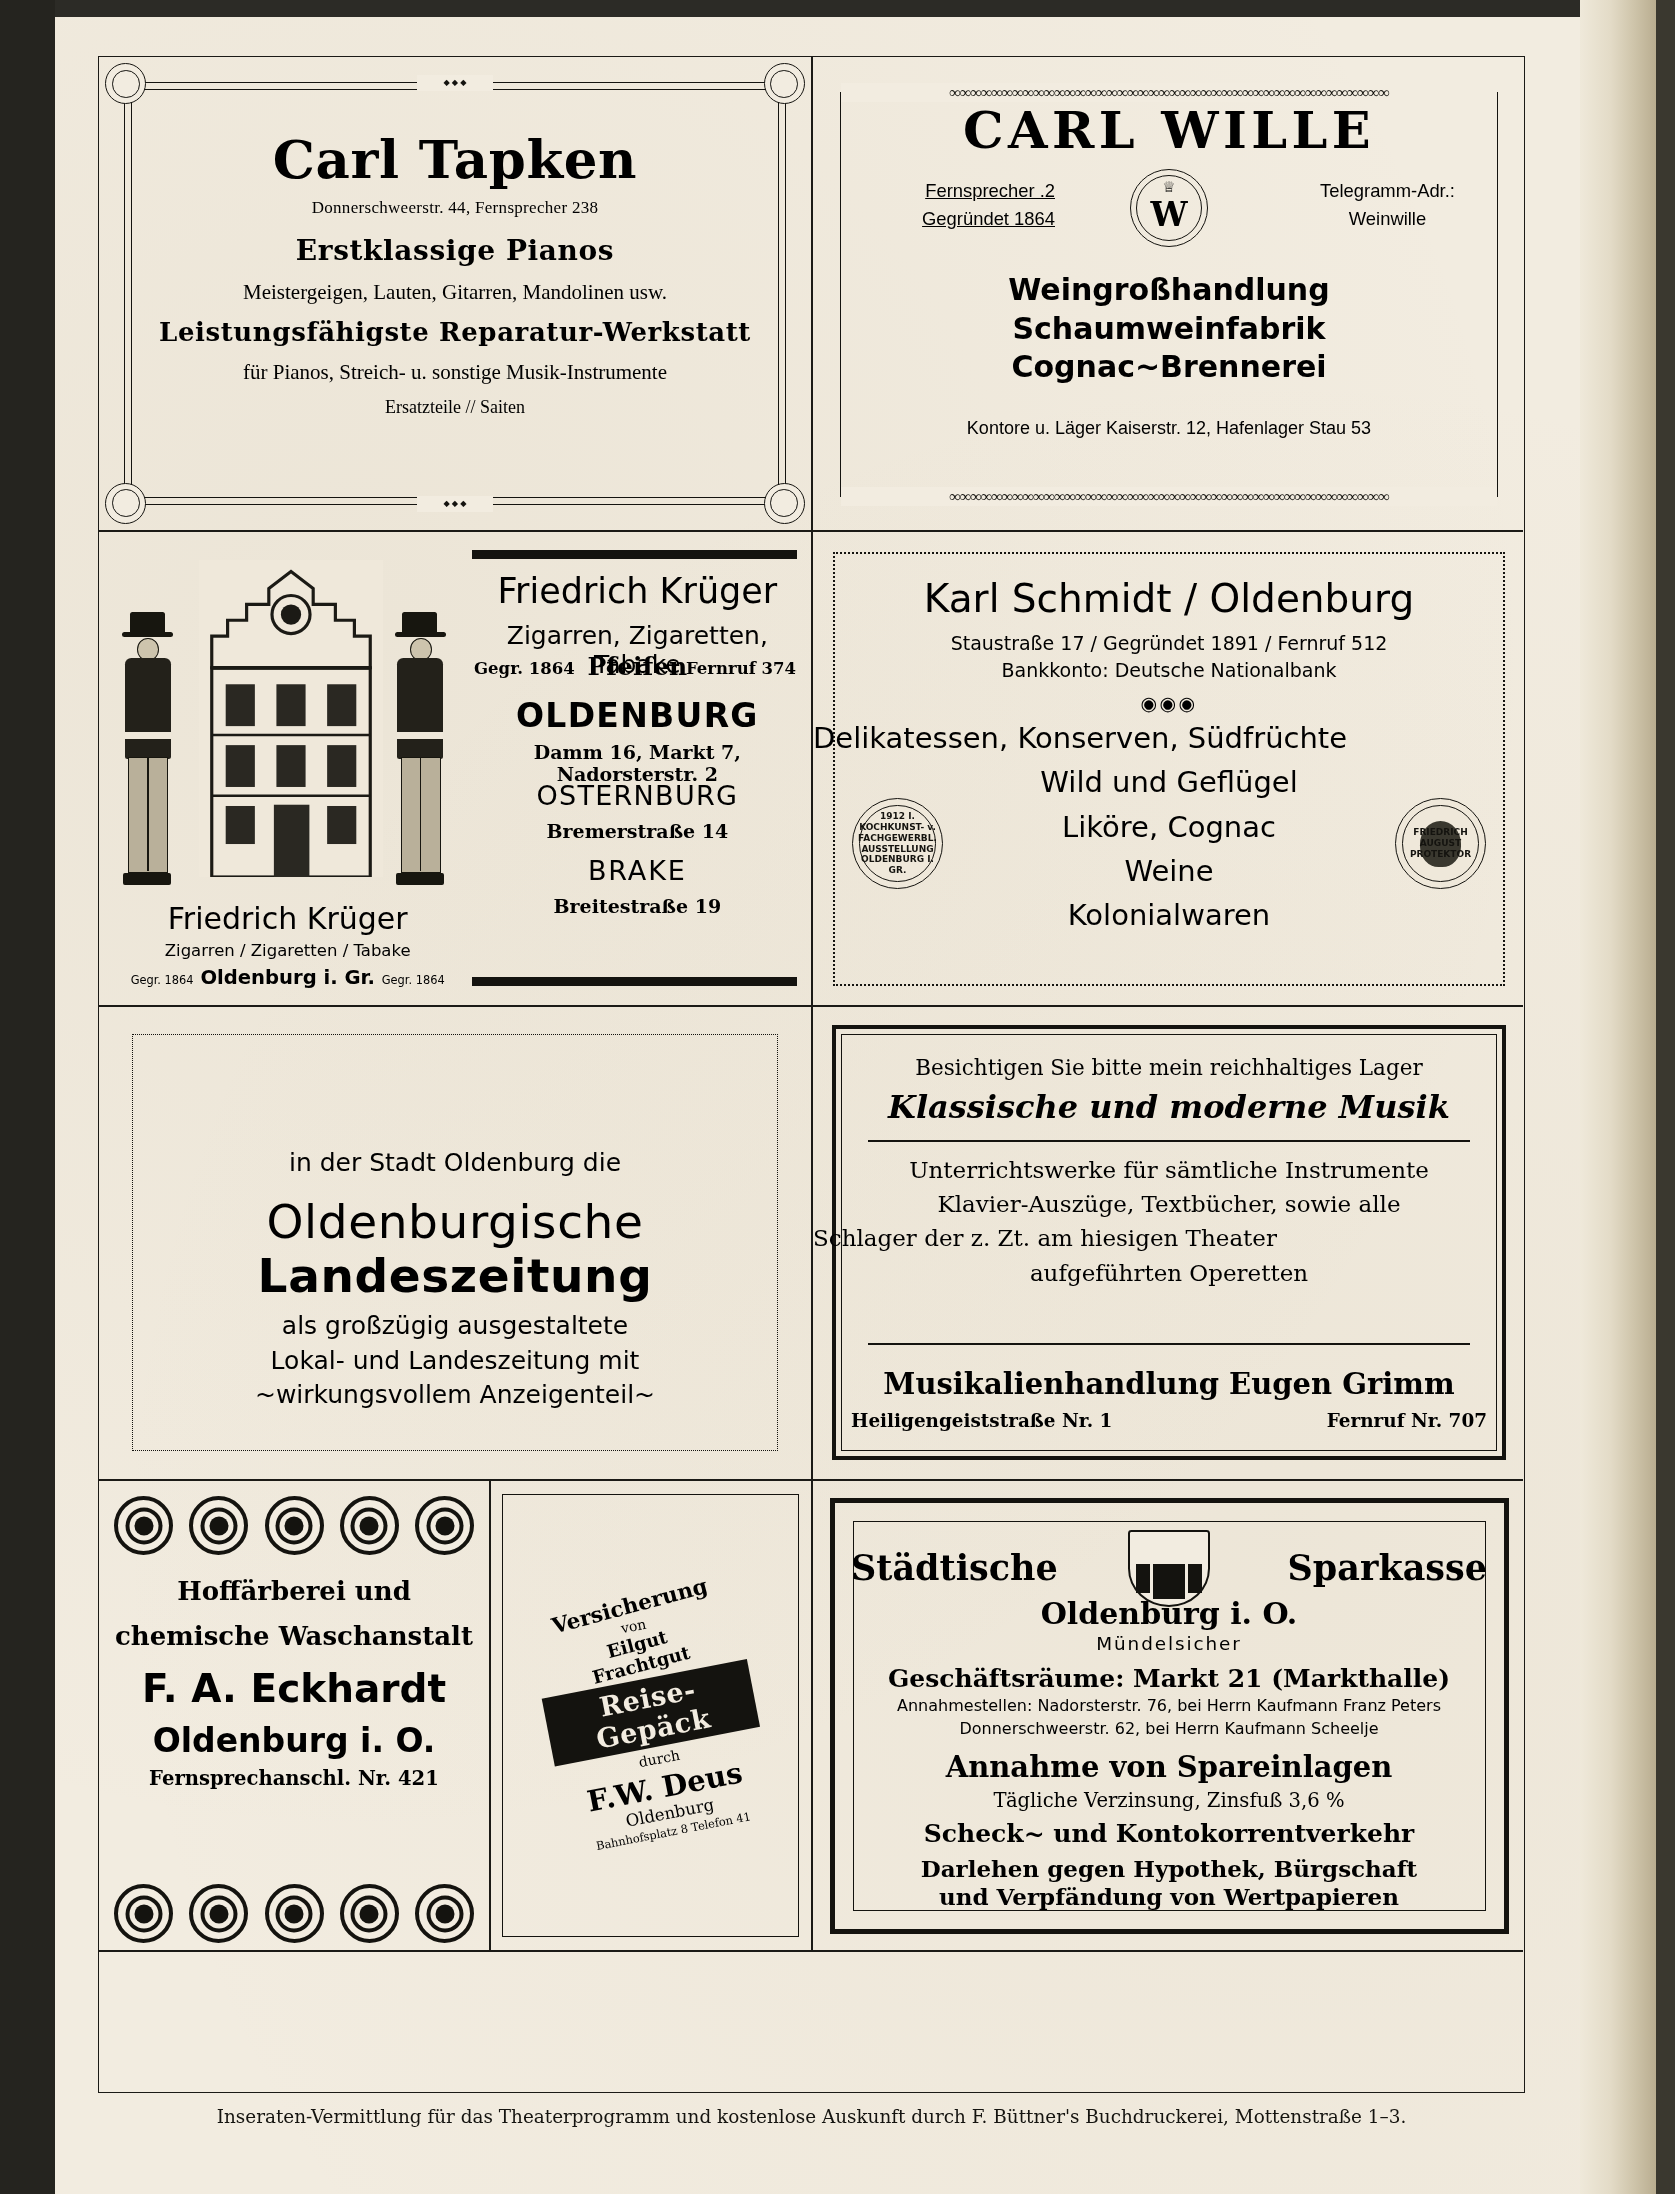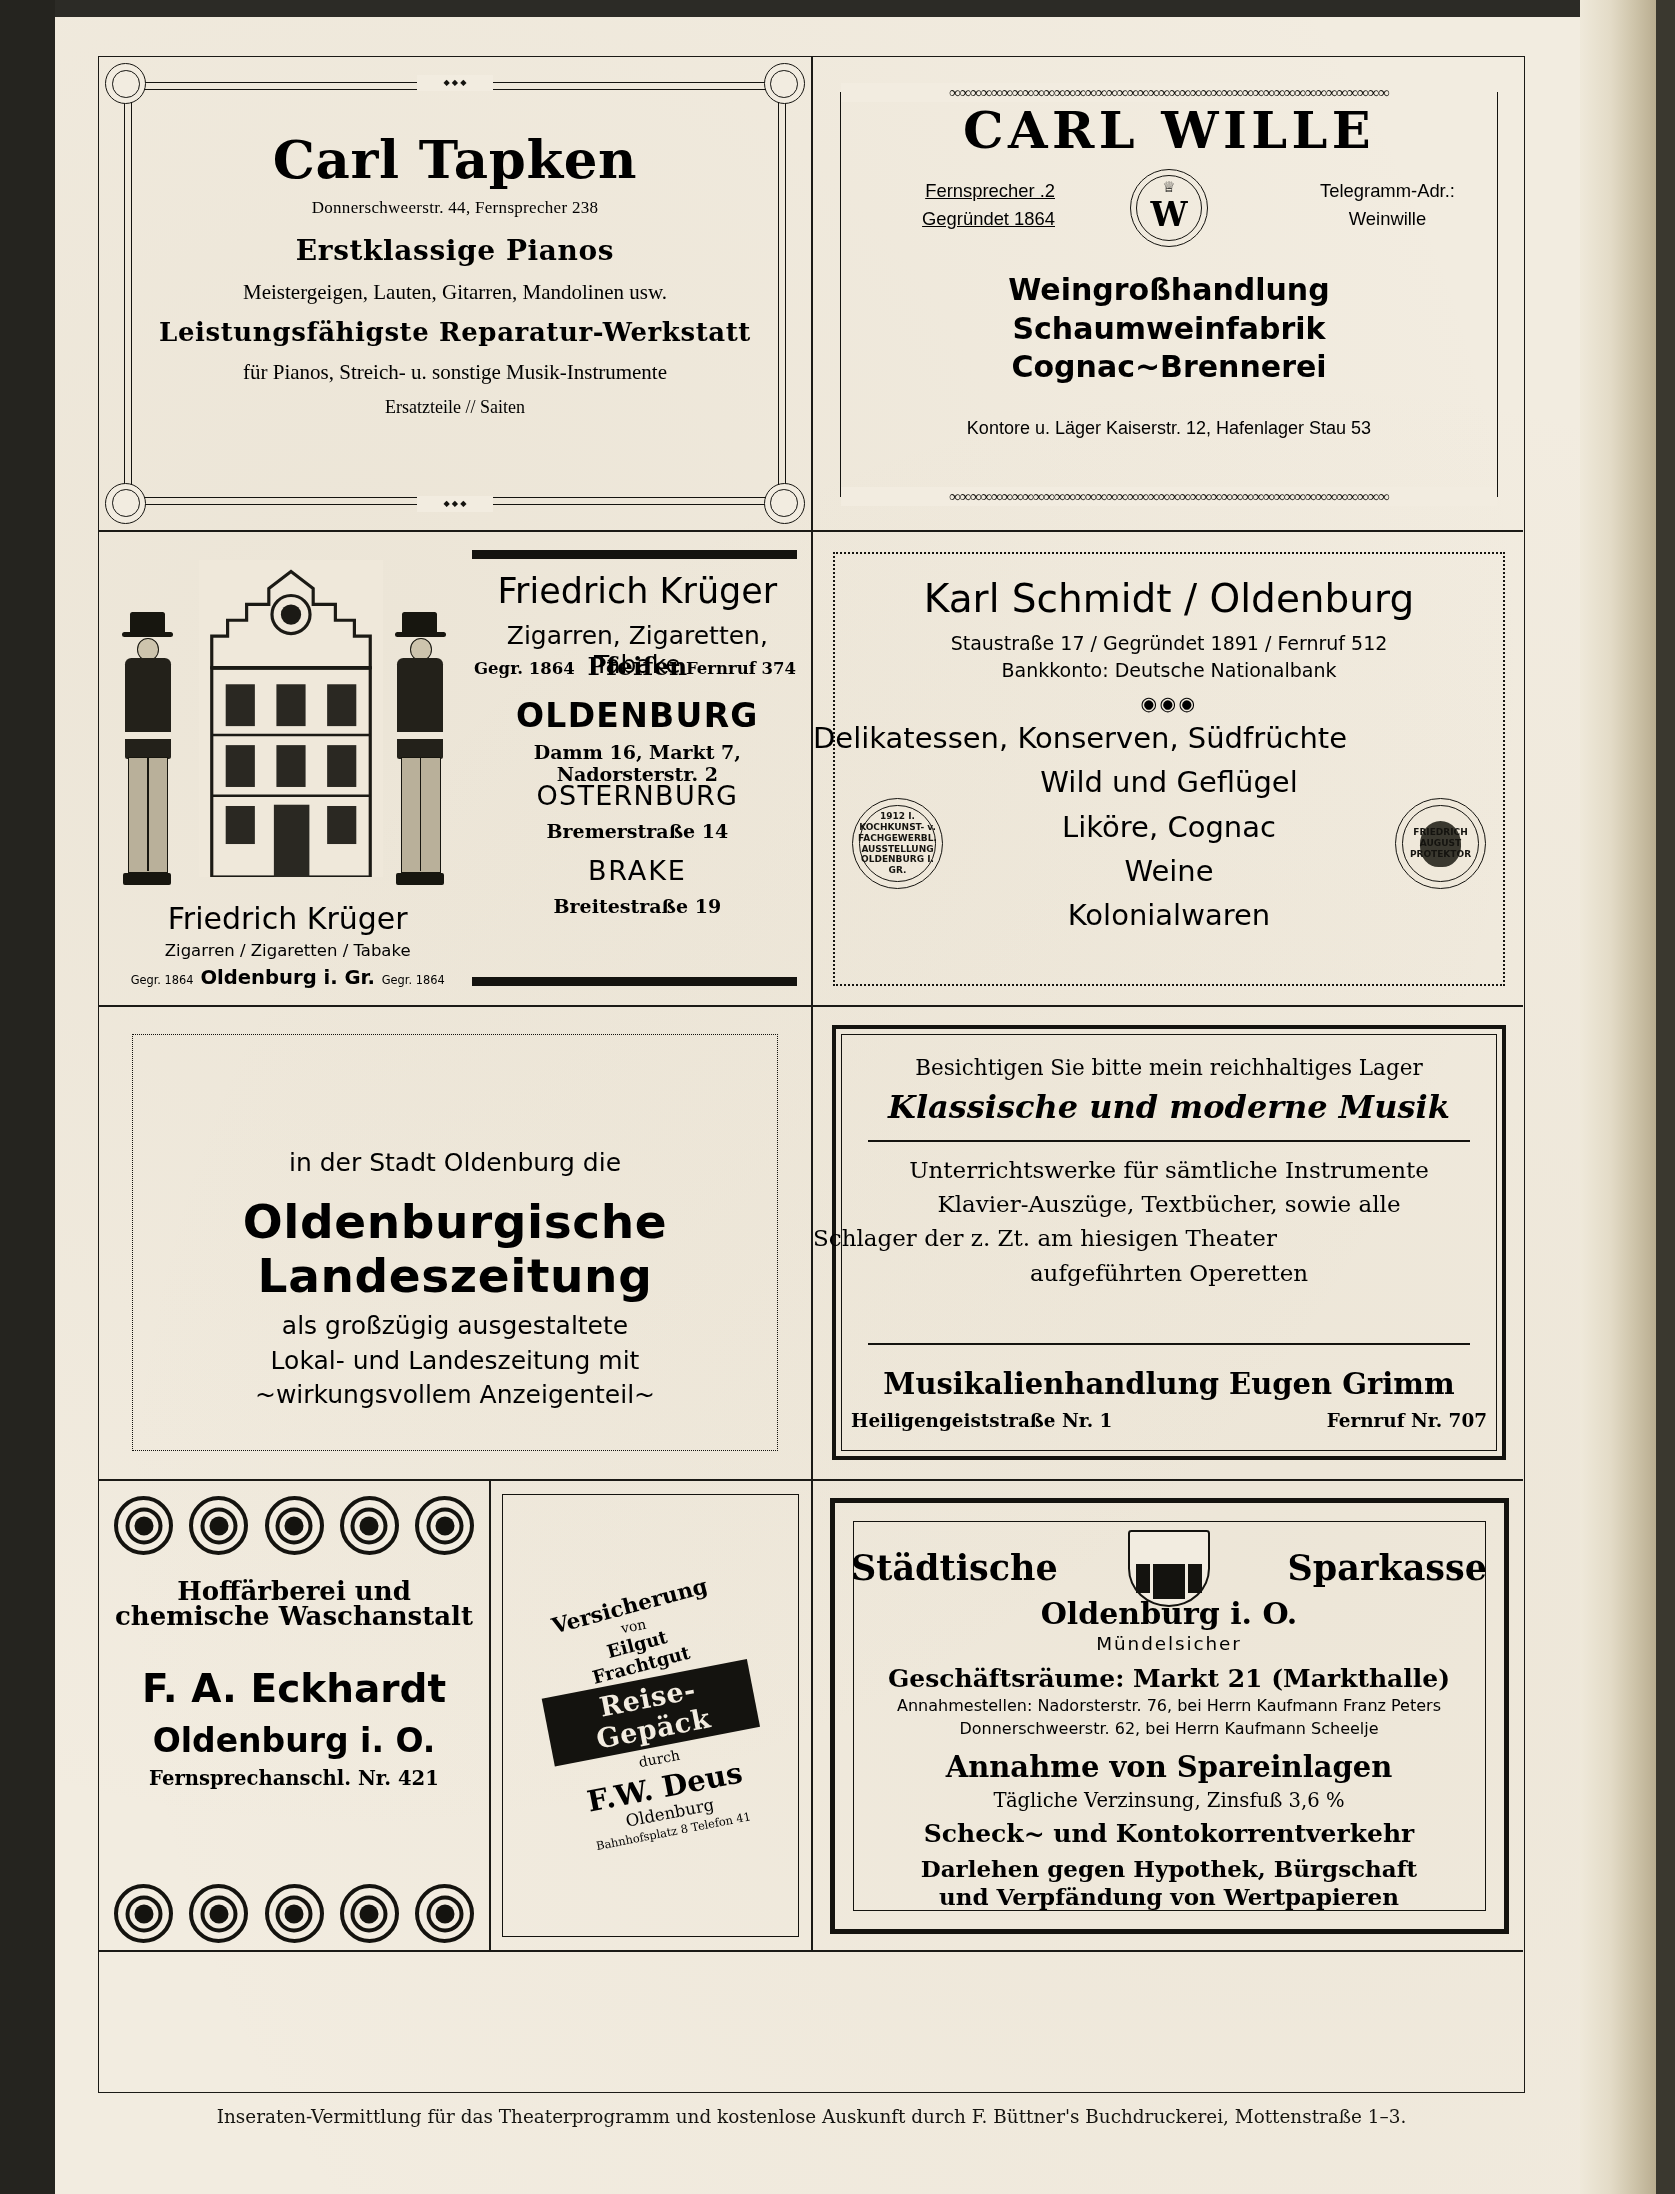--- a/index.html
+++ b/index.html
@@ -169,21 +169,21 @@
   #medal-left { left:39px; top:266px; }
   #medal-right{ right:39px; top:266px; }
   .portrait { position:absolute; left:24px; top:21.5px; width:41px; height:46px; border-radius:50% 50% 45% 45%;
               background:#3a382f; }
 
   
   #ad-lz { left:0; top:949px; width:712px; height:473px; }
   .dot-frame2 { position:absolute; inset:28px 33px 28px 33px; border:1.9px dotted #14130f; }
   #lz-l1 { position:absolute; left:0; right:0; top:106px; font-size:25px; text-align:center; font-family:"DejaVu Sans", sans-serif;}
   #lz-l2 { position:absolute; left:0; right:0; top:142px; font-size:25px; text-align:center; font-family:"DejaVu Sans", sans-serif;}
-  #lz-big1{ position:absolute; left:0; right:0; top:188px; font-size:47px; text-align:center; font-weight:bold;
+  #lz-big1{ position:absolute; left:0; right:0; top:188px; font-size:47px; text-align:center; font-weight:normal;
             font-family:"DejaVu Sans", sans-serif; letter-spacing:0.6px;}
   #lz-big2{ position:absolute; left:0; right:0; top:242px; font-size:47px; text-align:center; font-weight:bold;
             font-family:"DejaVu Sans", sans-serif; letter-spacing:0.6px;}
   #lz-l3 { position:absolute; left:0; right:0; top:305px; font-size:25px; text-align:center; font-family:"DejaVu Sans", sans-serif;}
   #lz-l4 { position:absolute; left:0; right:0; top:340px; font-size:25px; text-align:center; font-family:"DejaVu Sans", sans-serif;}
   #lz-l5 { position:absolute; left:0; right:0; top:374px; font-size:25px; text-align:center; font-family:"DejaVu Sans", sans-serif;}
 
   
   #ad-grimm { left:714px; top:949px; width:712px; height:473px; }
   .grimm-frame { position:absolute; inset:19px 19px 19px 19px; border:4.4px solid #14130f;}
@@ -206,21 +206,21 @@
   
   #ad-eck { left:0; top:1424px; width:390px; height:469px; }
   .eck-dots { position:absolute; left:15px; right:15px; height:51px; display:flex; justify-content:space-between; }
   #eck-dots-top{ top:15px; } #eck-dots-bot{ bottom:15px; }
   .target { width:51px; height:51px; border-radius:50%; border:4.4px solid #14130f; position:relative; background:#f2ece0;}
   .target:after{ content:""; position:absolute; left:50%; top:50%; transform:translate(-50%,-50%);
                  width:19px; height:19px; border-radius:50%; background:#14130f;
                  box-shadow:0 0 0 5px #f2ece0, 0 0 0 9px #14130f; }
   #eck-l1 { position:absolute; left:0; right:0; top:95px; font-size:26px; text-align:center; font-weight:bold;
             font-family:"DejaVu Serif", serif;}
-  #eck-l2 { position:absolute; left:0; right:0; top:120px; font-size:26px; text-align:center; font-weight:bold;
+  #eck-l2 { position:absolute; left:0; right:0; top:140px; font-size:26px; text-align:center; font-weight:bold;
             font-family:"DejaVu Serif", serif;}
   #eck-name{ position:absolute; left:0; right:0; top:185px; font-size:39px; text-align:center; font-weight:bold;
              font-family:"DejaVu Sans", sans-serif;}
   #eck-city{ position:absolute; left:0; right:0; top:240px; font-size:33px; text-align:center; font-weight:bold;
              font-family:"DejaVu Sans", sans-serif;}
   #eck-tel { position:absolute; left:0; right:0; top:286px; font-size:19.6px; text-align:center; font-weight:bold;
              font-family:"DejaVu Serif", serif;}
 
   
   #ad-deus { left:392px; top:1424px; width:319px; height:469px; }

